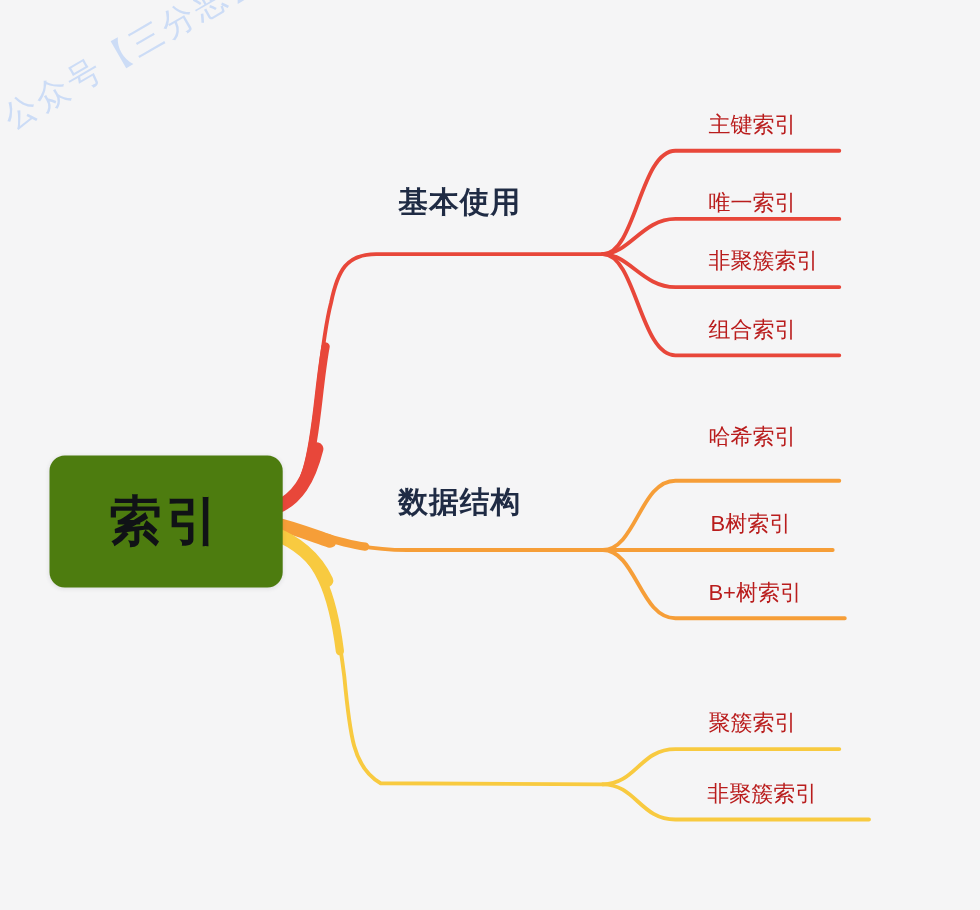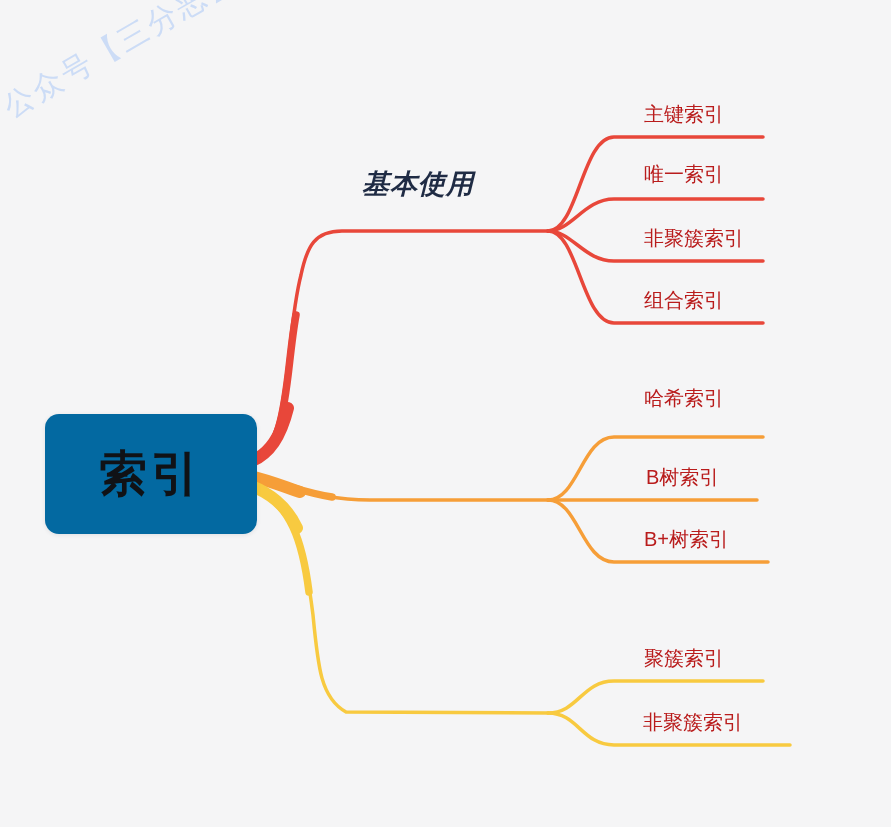--- a/index.html
+++ b/index.html
@@ -30,39 +30,39 @@
   .b1{stroke:var(--c1,#e8473a);}
   .b2{stroke:var(--c2,#f69e38);}
   .b3{stroke:var(--c3,#f8ca40);}
   .w-thin{stroke-width:3.5px;}
   .w-mid{stroke-width:7.5px;}
   .w-thick{stroke-width:12px;}
   
   .node{position:absolute;white-space:nowrap;}
   .root-node{
     left:45px;top:414px;width:212px;height:120px;
-    background:#0369a1;border-radius:14px;
+    background:#4d7c0f;border-radius:14px;
     box-shadow:0 1px 4px rgba(40,40,60,0.10);
     display:flex;align-items:center;justify-content:center;
     font-size:48px;font-weight:700;color:#101216;
     letter-spacing:4px;cursor:pointer;
   }
   .branch-label{
     font-size:27px;font-weight:700;color:#1f2b44;
-    letter-spacing:1px;line-height:30px;cursor:pointer;font-style:italic;
+    letter-spacing:1px;line-height:30px;cursor:pointer;
   }
   .bl-1{left:362px;top:169px;}
   .bl-2{left:362px;top:441px;}
   .bl-3{left:362px;top:654px;}
   .child-label{
     font-size:20px;font-weight:400;color:#b91c1c;
     line-height:26px;cursor:pointer;
   }
   .c-b1-0{left:644px;top:101px;}
-  .c-b1-1{left:644px;top:161px;}
+  .c-b1-1{left:644px;top:174px;font-family:Liberation Mono, monospace;}
   .c-b1-2{left:644px;top:225px;}
   .c-b1-3{left:644px;top:287px;}
   .c-b2-0{left:644px;top:385px;}
   .c-b2-1{left:646px;top:464px;text-align:center;}
   .c-b2-2{left:644px;top:526px;}
   .c-b3-0{left:644px;top:645px;}
   .c-b3-1{left:643px;top:709px;}
 </style>
 </head>
 <body>
@@ -101,20 +101,21 @@
       <path class="b3 w-thin" d="M548,713 C578,713 582,681 614,681 L763,681"></path>
       <path class="b3 w-thin" d="M548,713 C578,713 582,745 614,745 L790,745"></path>
     </g>
   </svg>
 
   <div class="node root-node">
     <span>索引</span>
   </div>
 
   <div class="node branch-label bl-1">基本使用</div>
+  <div class="node branch-label bl-2">数据结构</div>
 
   <div class="node child-label c-b1-0">主键索引</div>
   <div class="node child-label c-b1-1">唯一索引</div>
   <div class="node child-label c-b1-2">非聚簇索引</div>
   <div class="node child-label c-b1-3">组合索引</div>
 
   <div class="node child-label c-b2-0">哈希索引</div>
   <div class="node child-label c-b2-1">B树索引</div>
   <div class="node child-label c-b2-2">B+树索引</div>
 

